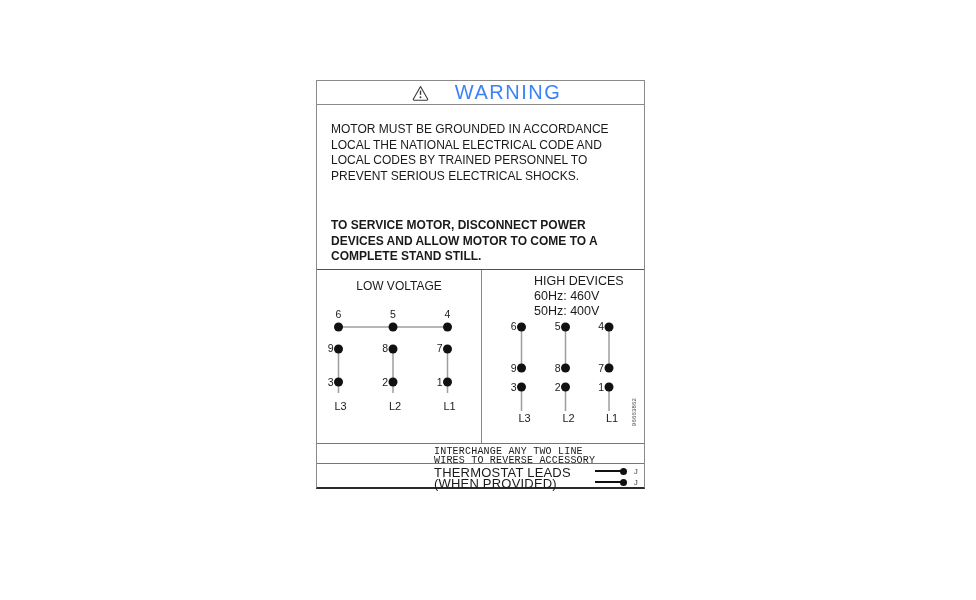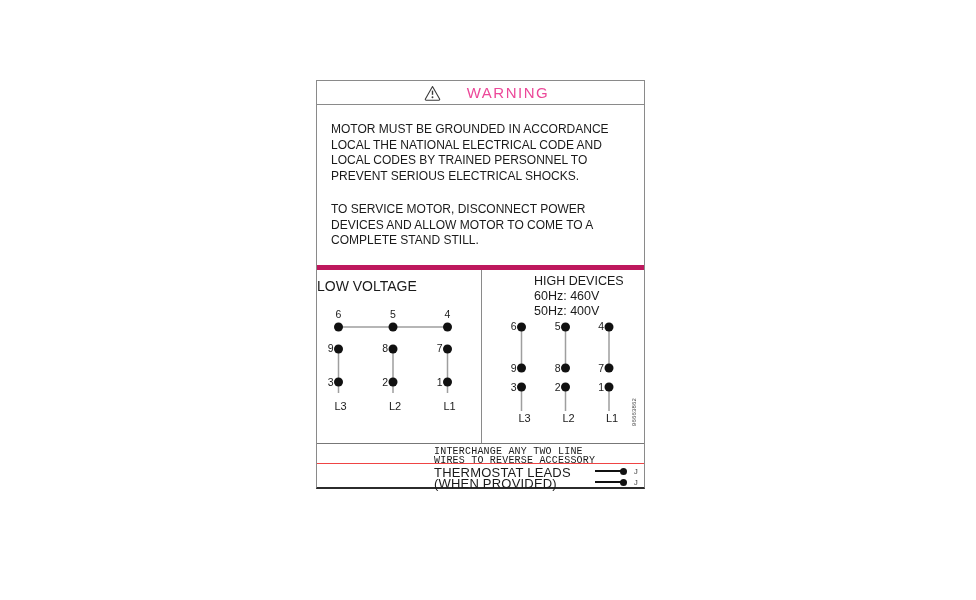--- a/index.html
+++ b/index.html
@@ -13,35 +13,35 @@
     box-sizing: border-box;
     border: 1px solid #8a8a8a; border-bottom: 2px solid #2b2b2b;
     background: #ffffff;
   }
   
   .header {
     height: 24px; box-sizing: border-box; border-bottom: 1px solid #8a8a8a;
     display: flex; align-items: center; justify-content: center; gap: 26px;
     padding-left: 12px;
   }
-  .header-title { font-size: 15px; letter-spacing: 1.5px; color: #ec4899; }
+  .header-title { font-size: 20px; letter-spacing: 1.5px; color: #3b82f6; }
   
   .warning-text {
-    height: 165px; box-sizing: border-box; border-bottom: 5px solid #be185d;
+    height: 165px; box-sizing: border-box; border-bottom: 1px solid #be185d;
     padding: 17px 10px 0 14px; font-size: 12px; line-height: 15.5px;
   }
-  .warning-text .p2 { margin-top: 18px; }
+  .warning-text .p2 { margin-top: 34px; font-weight: bold; }
   .wline { white-space: nowrap; }
   
   .diagram-section { height: 174px; box-sizing: border-box; border-bottom: 1px solid #777; display: flex; }
   .col { position: relative; height: 100%; }
   .col-low { width: 164px; border-right: 1px solid #8a8a8a; box-sizing: content-box; }
   .col-high { flex: 1; }
   .diag { position: absolute; left: 0; top: 0; }
-  .lv-titles { position: absolute; left: 0; top: 9px; width: 100%; text-align: left; font-size: 14px; line-height: 15px; }
+  .lv-titles { position: absolute; left: 0; top: 9px; width: 100%; text-align: center; font-size: 12px; line-height: 15px; }
   .hv-titles { position: absolute; left: 52px; top: 4px; font-size: 12.5px; line-height: 15px; }
   .partnum {
     position: absolute; left: 127px; top: 139px; width: 50px; text-align: center;
     transform: rotate(-90deg); font-size: 6px; color: #444; letter-spacing: 0.2px;
   }
   
   .note-section {
     height: 20px; box-sizing: border-box; border-bottom: 1px solid #ef4444;
     padding: 2.5px 0 0 117px; font-size: 10px; line-height: 9px; letter-spacing: 0.2px; font-family: Liberation Mono, monospace;
   }

